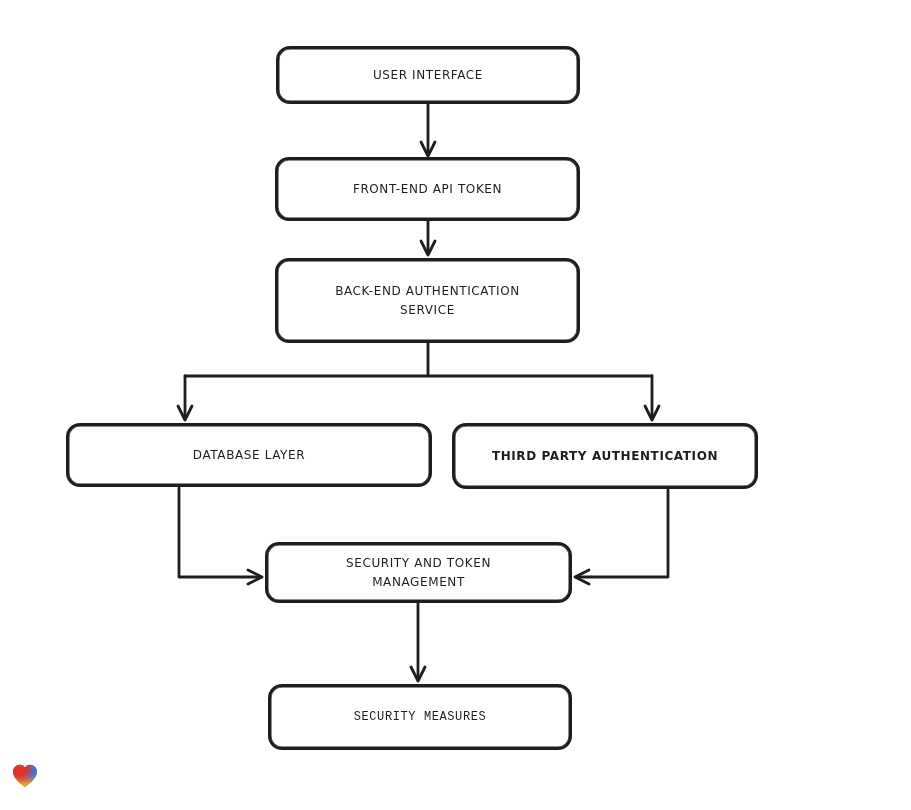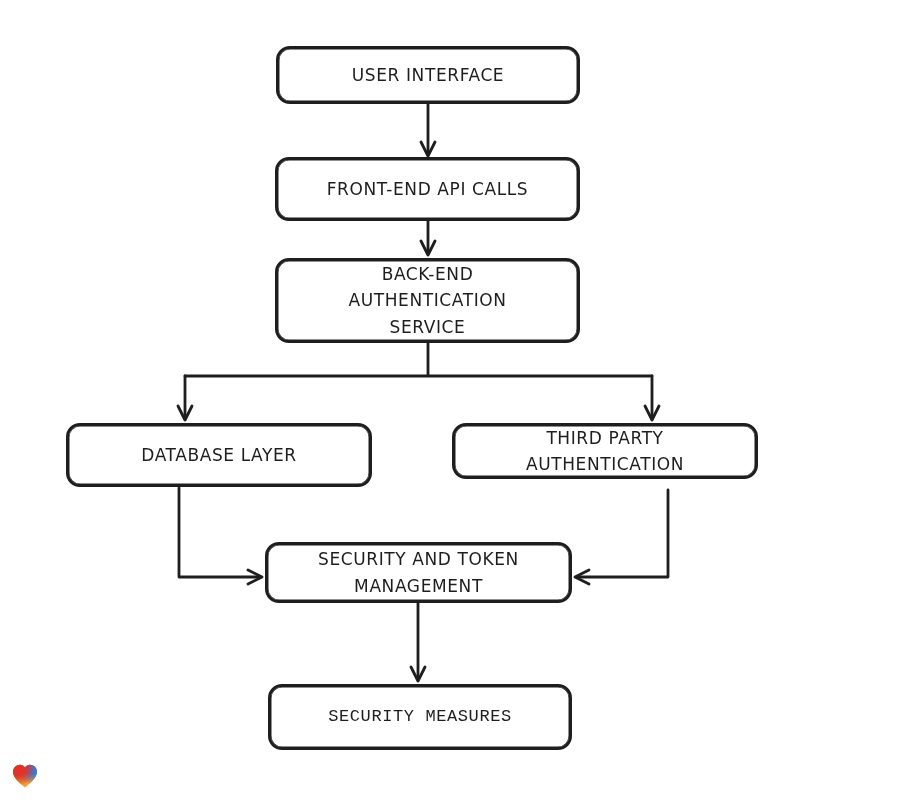--- a/index.html
+++ b/index.html
@@ -34,33 +34,33 @@
     position: absolute;
     box-sizing: border-box;
     background: #ffffff;
     border: 3.2px solid #1e1e1e;
     border-radius: 14px;
     display: flex;
     align-items: center;
     justify-content: center;
     text-align: center;
     color: #1e1e1e;
-    font-size: 17px;
+    font-size: 12px;
     letter-spacing: 0.6px;
     line-height: 1.55;
     padding: 0 10px;
     box-shadow: 0 0 0 0.5px #1e1e1e inset;
   }
   .node.narrow { padding: 16px 38px; }
 
   #n-user-interface      { left: 276px; top: 46px;  width: 304px; height: 58px; }
   #n-front-end           { left: 275px; top: 157px; width: 305px; height: 64px; }
   #n-back-end            { left: 275px; top: 258px; width: 305px; height: 85px; }
-  #n-database            { left: 66px;  top: 423px; width: 306px; height: 64px; }
-  #n-third-party         { left: 452px; top: 423px; width: 306px; height: 56px; }
+  #n-database            { left: 66px;  top: 423px; width: 366px; height: 64px; }
+  #n-third-party         { left: 452px; top: 423px; width: 306px; height: 66px; font-weight: bold; }
   #n-session             { left: 265px; top: 542px; width: 307px; height: 61px; }
   #n-security            { left: 268px; top: 684px; width: 304px; height: 66px; font-family: Liberation Mono, monospace; }
 
   .heart-logo {
     position: absolute;
     left: 10px;
     top: 761px;
     width: 30px;
     height: 30px;
     cursor: pointer;
@@ -112,21 +112,21 @@
       <path d="M418 603 V 679"></path>
       <path d="M411 667 L418 681 L425 667"></path>
     </g>
   </svg>
 
   <div class="node" id="n-user-interface">
     <span>USER INTERFACE</span>
   </div>
 
   <div class="node" id="n-front-end">
-    <span>FRONT-END API CALLS</span>
+    <span>FRONT-END API TOKEN</span>
   </div>
 
   <div class="node narrow" id="n-back-end">
     <span>BACK-END AUTHENTICATION SERVICE</span>
   </div>
 
   <div class="node" id="n-database">
     <span>DATABASE LAYER</span>
   </div>
 

